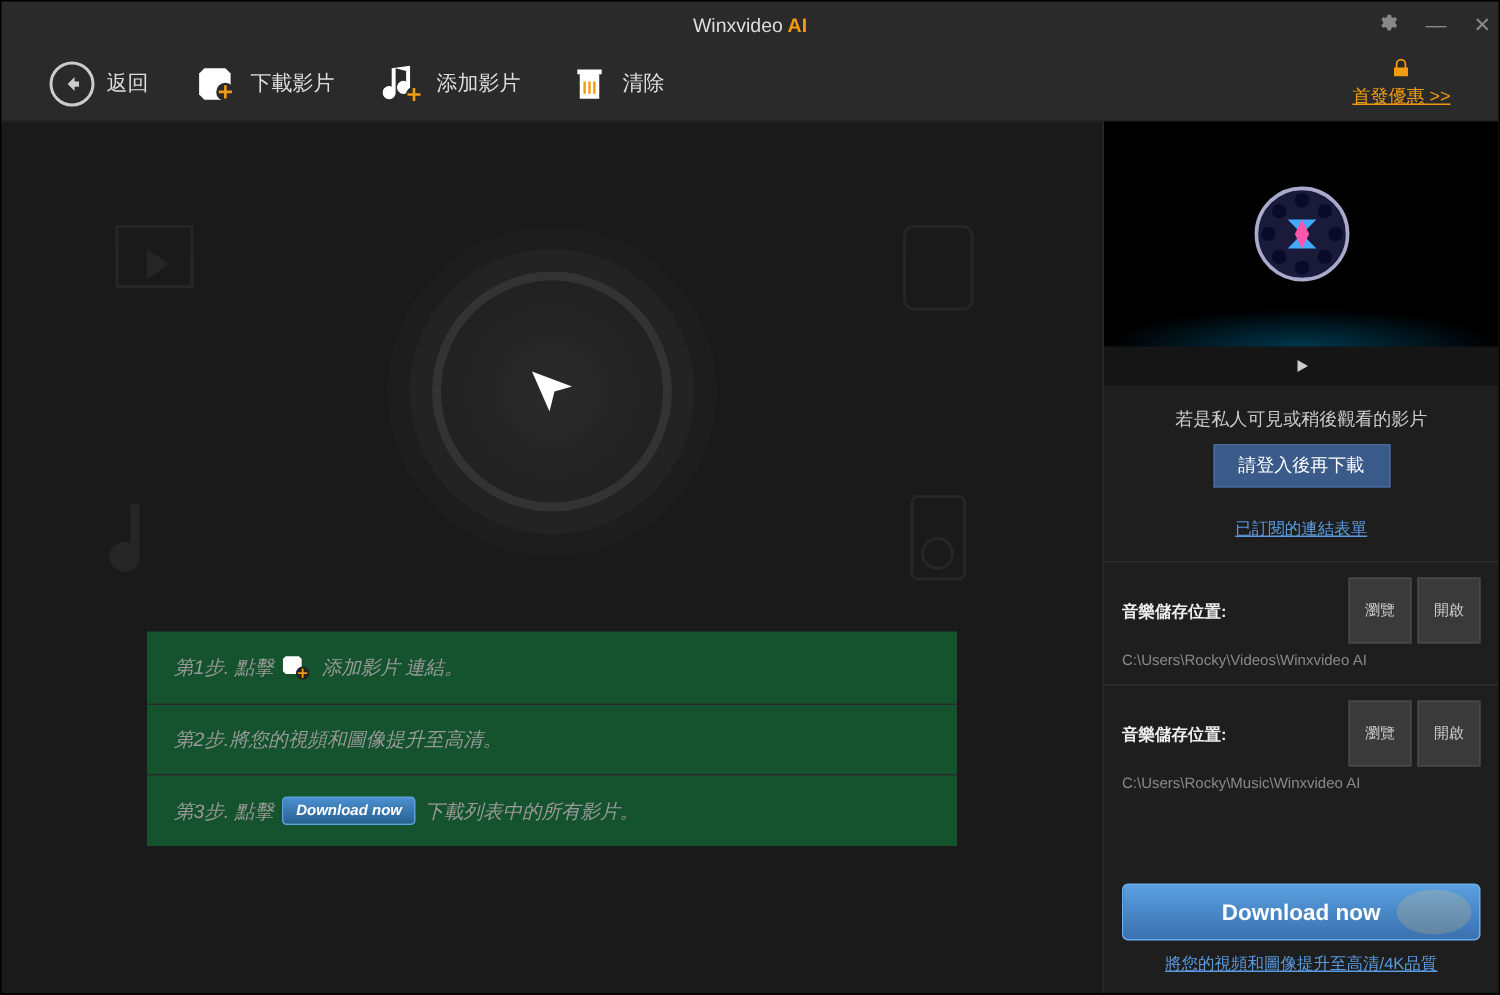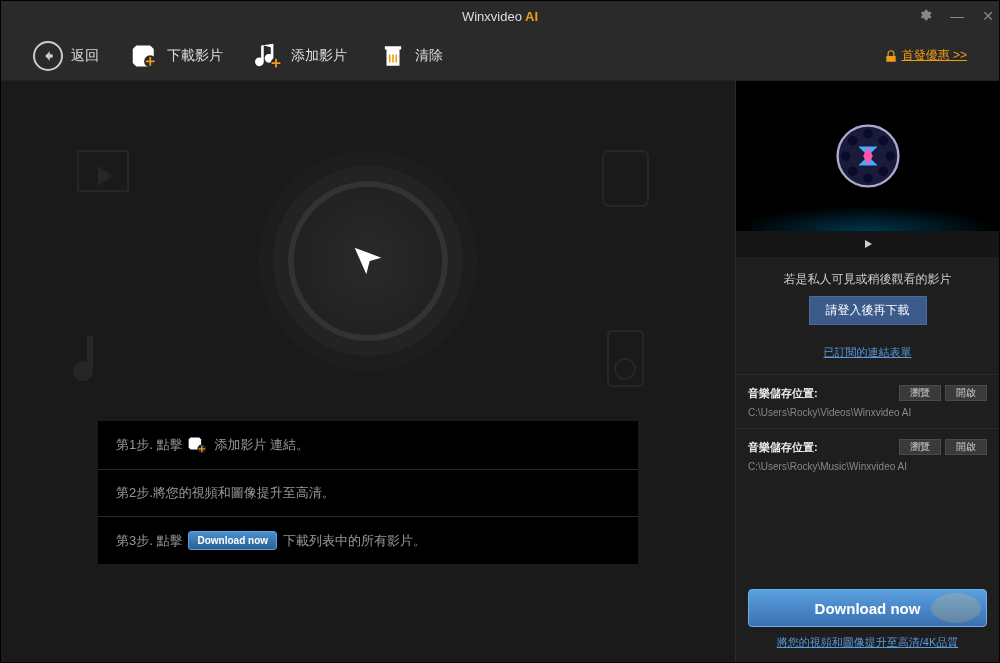--- a/index.html
+++ b/index.html
@@ -12,34 +12,34 @@
 .titlebar-controls { position: absolute; right: 5px; display: flex; gap: 18px; align-items: center; }
 .titlebar-controls span { color: #888; font-size: 14px; cursor: pointer; }
 .titlebar-controls .gear svg { width: 14px; height: 14px; fill: #888; }
 
 
 .toolbar { height: 50px; background: #2a2a2a; display: flex; align-items: center; padding: 0 32px; gap: 32px; border-bottom: 1px solid #222; }
 .toolbar-item { display: flex; align-items: center; gap: 8px; cursor: pointer; color: #ddd; font-size: 14px; }
 .toolbar-item .icon-wrap { width: 28px; height: 28px; display: flex; align-items: center; justify-content: center; }
 .back-btn { width: 30px; height: 30px; border: 2px solid #ccc; border-radius: 50%; display: flex; align-items: center; justify-content: center; }
 .back-btn svg { width: 14px; height: 14px; fill: #ccc; }
-.promo-link { margin-left: auto; color: #f39c12; font-size: 12px; text-decoration: underline; cursor: pointer; display: flex; align-items: center; gap: 4px; }
+.promo-link { margin-left: auto; color: #f39c12; font-size: 12px; text-decoration: underline; cursor: pointer; display: flex; align-items: center; gap: 4px; flex-direction: column; }
 .promo-link svg { width: 14px; height: 14px; fill: #f39c12; }
 
 
 .content { display: flex; height: calc(100% - 80px); }
 .main-area { flex: 1; display: flex; flex-direction: column; align-items: center; padding: 40px 60px 20px; position: relative; }
 .drop-zone { width: 540px; height: 280px; display: flex; flex-direction: column; align-items: center; justify-content: center; position: relative; }
 .drop-circle { width: 160px; height: 160px; border-radius: 50%; border: 6px solid #333; background: radial-gradient(circle, #2a2a2a 0%, #1e1e1e 100%); display: flex; align-items: center; justify-content: center; position: relative; box-shadow: 0 0 0 15px rgba(60,60,60,0.2), 0 0 0 30px rgba(50,50,50,0.15); }
 .drop-circle svg { width: 40px; height: 40px; fill: #fff; }
 .bg-deco { position: absolute; opacity: 0.05; }
 .bg-deco.b1 { left: -30px; top: 20px; } .bg-deco.b2 { right: -30px; top: 20px; }
 .bg-deco.b3 { left: -30px; bottom: 0; } .bg-deco.b4 { right: -30px; bottom: 0; }
 
-.steps { width: 540px; background: #000000; margin-top: 20px; }
+.steps { width: 540px; background: #14532d; margin-top: 20px; font-style: italic; }
 .step-row { padding: 14px 18px; font-size: 13px; color: #999; display: flex; align-items: center; gap: 6px; border-top: 1px solid #2a2a2a; }
 .step-row:first-child { border-top: none; }
 .step-row .plus-icon { width: 20px; height: 20px; }
 .dl-btn { padding: 3px 8px; background: linear-gradient(#4a90d0, #2a6090); border: 1px solid #5aa0e0; border-radius: 3px; color: #fff; font-size: 10px; font-weight: bold; }
 
 
 .sidebar { width: 264px; background: #1e1e1e; display: flex; flex-direction: column; border-left: 1px solid #2a2a2a; }
 .preview { height: 150px; background: #000; display: flex; align-items: center; justify-content: center; position: relative; }
 .preview-logo { width: 80px; height: 80px; }
 .preview-glow { position: absolute; bottom: 0; width: 100%; height: 25px; background: radial-gradient(ellipse at center bottom, rgba(0,180,255,0.3), transparent 70%); }
@@ -48,21 +48,21 @@
 
 .login-section { padding: 14px 10px; text-align: center; font-size: 12px; }
 .login-msg { color: #ccc; margin-bottom: 8px; }
 .login-btn { display: inline-block; background: #3a5a8a; color: #fff; padding: 5px 16px; font-size: 12px; border: 1px solid #4a6a9a; cursor: pointer; margin-bottom: 20px; }
 .sub-link { color: #5a9ae0; text-decoration: underline; font-size: 11px; cursor: pointer; display: block; }
 
 .path-section { padding: 10px 12px; font-size: 11px; border-top: 1px solid #2a2a2a; }
 .path-label-row { display: flex; align-items: center; margin-bottom: 6px; }
 .path-label { color: #eee; font-weight: bold; }
 .path-btns { margin-left: auto; display: flex; gap: 4px; }
-.path-btn { background: #3a3a3a; color: #ccc; border: 1px solid #4a4a4a; padding: 0 10px; font-size: 10px; cursor: pointer; }
+.path-btn { background: #3a3a3a; color: #ccc; border: 1px solid #4a4a4a; padding: 14px 10px; font-size: 10px; cursor: pointer; }
 .path-value { color: #888; font-size: 10px; word-break: break-all; }
 
 .bottom-promo { margin-top: auto; padding: 12px; text-align: center; }
 .big-dl { width: 100%; height: 38px; background: linear-gradient(#5aa0e0, #3a70b0); border: 1px solid #6ab0f0; border-radius: 4px; color: #fff; font-size: 15px; font-weight: bold; cursor: pointer; display: flex; align-items: center; justify-content: center; position: relative; overflow: hidden; }
 .big-dl::before { content:""; position:absolute; right:5px; top:3px; width:50px; height:30px; background: rgba(255,200,100,0.2); border-radius:50%; }
 .promo-sublink { color: #5a9ae0; text-decoration: underline; font-size: 11px; margin-top: 8px; display: block; cursor: pointer; }
 </style>
 </head>
 <body>
 

